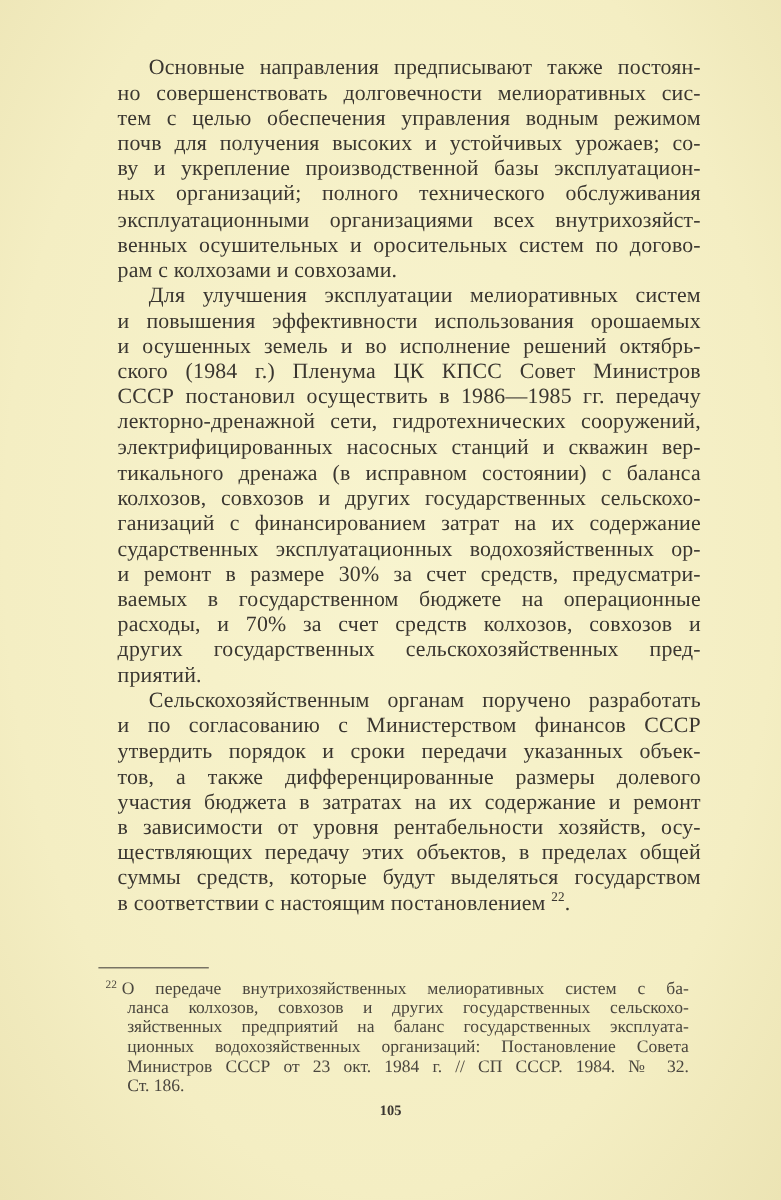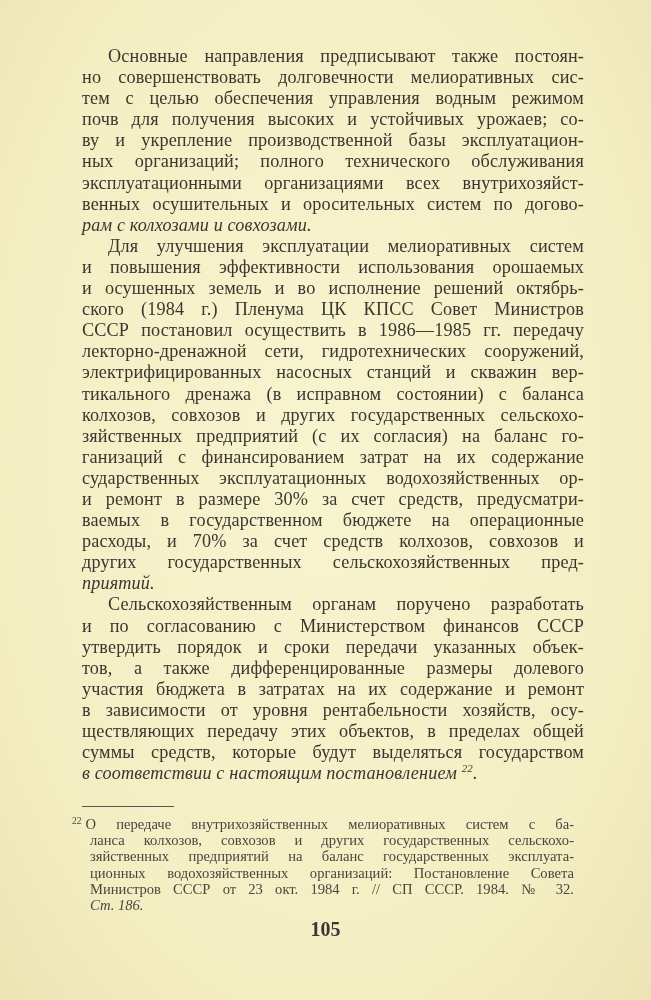--- a/index.html
+++ b/index.html
@@ -8,34 +8,34 @@
     background: #f6f1c9;
     background-image: radial-gradient(ellipse at 50% 45%, #f8f4cf 0%, #f4eec3 70%, #ece4b4 100%);
     position: relative; overflow: hidden;
     font-family: "Liberation Serif", "DejaVu Serif", serif;
     color: #3a3630;
   }
   .page { position: absolute; left: 82px; top: 46px; width: 502px; }
   .main-text { font-size: 18.2px; line-height: 21.1px; letter-spacing: 0.15px; }
   .line {
     display: block; text-align: justify; text-align-last: justify;
-    white-space: nowrap; height: 21.1px;
+    white-space: nowrap; height: 21.1px; margin-left: 16px;
   }
-  .line.last { text-align-last: left; font-style: italic; }
+  .line.last { text-align-last: left; }
   .line.indent { padding-left: 26px; }
   .line > span { white-space: normal; }
   .fit { display: block; width: 100%; text-align: justify; text-align-last: justify; }
   .line.last .fit { text-align-last: left; }
   sup.fn { font-size: 11px; vertical-align: 7px; line-height: 0; }
   .rule { position: absolute; left: 82px; top: 806px; width: 92px; height: 1px; background: #5a554c; }
   .footnotes { position: absolute; left: 72px; top: 816px; width: 502px; font-size: 14.6px; line-height: 16.2px; color: #4a463e; }
   .footnotes .line { height: 16.2px; }
   .fn-num { font-size: 9.5px; vertical-align: 5px; line-height: 0; margin-right: 4px; }
   .footnotes .cont { padding-left: 18px; }
-  .page-number { position: absolute; left: 0; width: 651px; top: 918px; text-align: center; font-size: 20px; font-weight: bold; color: #3a3630; }
+  .page-number { position: absolute; left: 0; width: 651px; top: 918px; text-align: center; font-size: 12px; font-weight: bold; color: #3a3630; }
 </style>
 </head>
 <body>
 
 <div class="page main-text">
 
   <div>
     <span class="line indent">
         <span class="fit">Основные направления предписывают также постоян-</span>
       </span>
@@ -85,23 +85,20 @@
         <span class="fit">лекторно-дренажной сети, гидротехнических сооружений,</span>
       </span>
     <span class="line">
         <span class="fit">электрифицированных насосных станций и скважин вер-</span>
       </span>
     <span class="line">
         <span class="fit">тикального дренажа (в исправном состоянии) с баланса</span>
       </span>
     <span class="line">
         <span class="fit">колхозов, совхозов и других государственных сельскохо-</span>
-      </span>
-    <span class="line">
-        <span class="fit">зяйственных предприятий (с их согласия) на баланс го-</span>
       </span>
     <span class="line">
         <span class="fit">ганизаций с финансированием затрат на их содержание</span>
       </span>
     <span class="line">
         <span class="fit">сударственных эксплуатационных водохозяйственных ор-</span>
       </span>
     <span class="line">
         <span class="fit">и ремонт в размере 30% за счет средств, предусматри-</span>
       </span>

